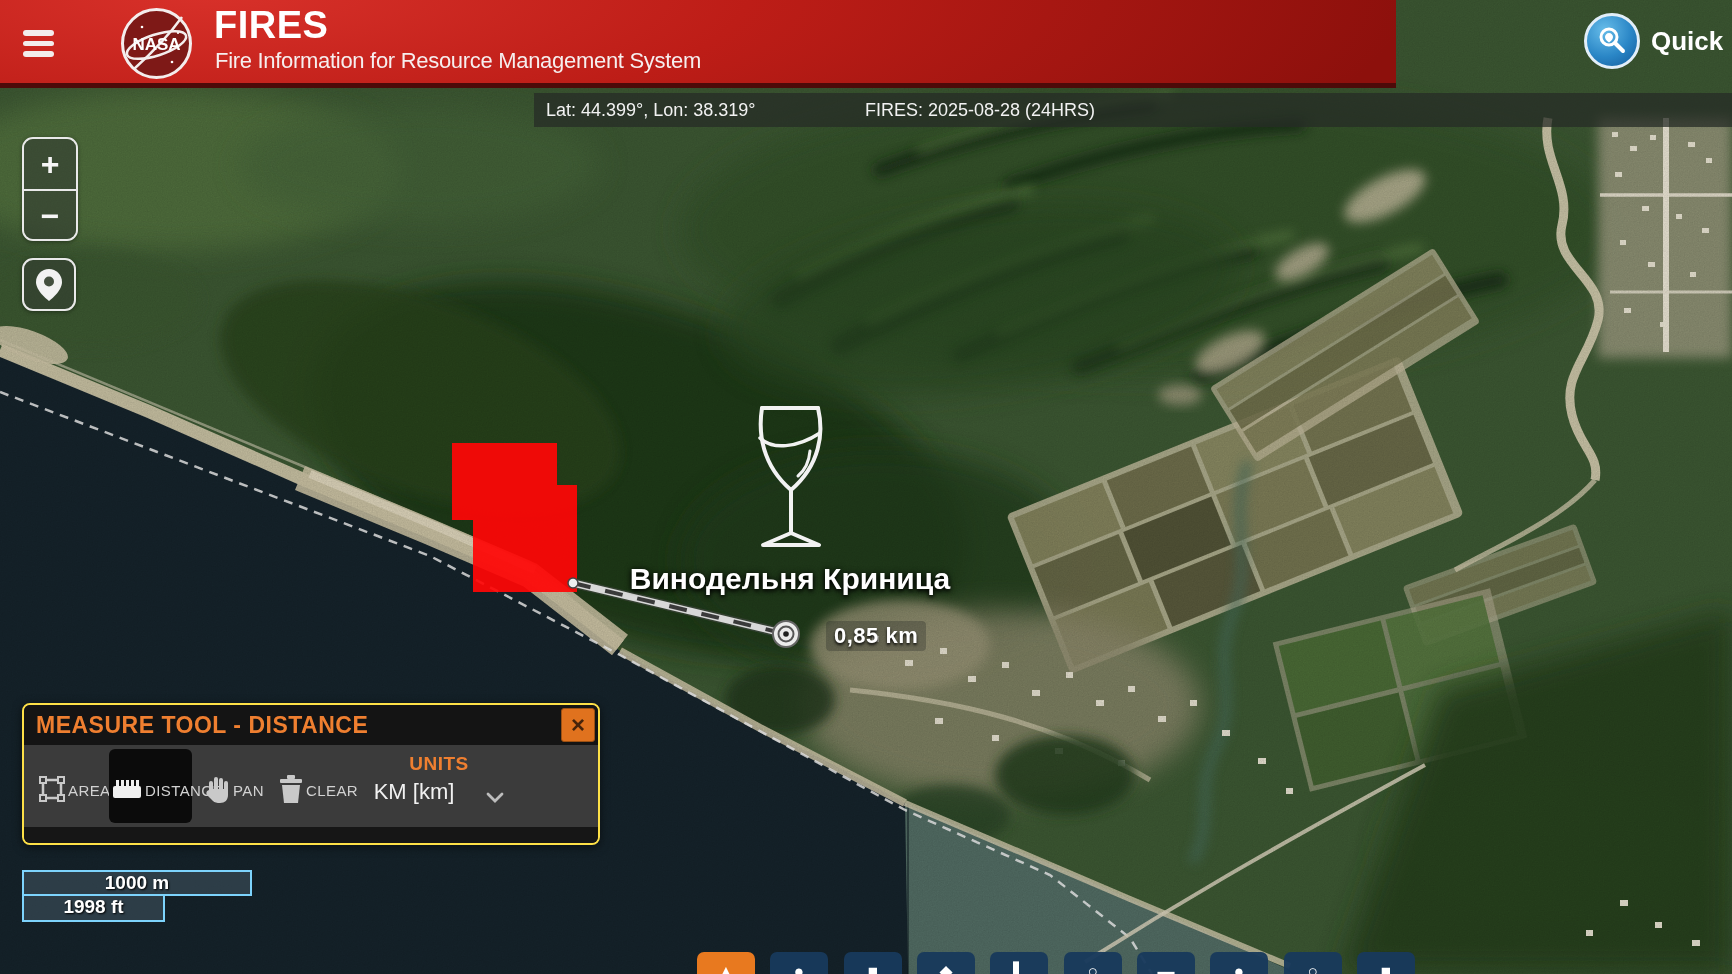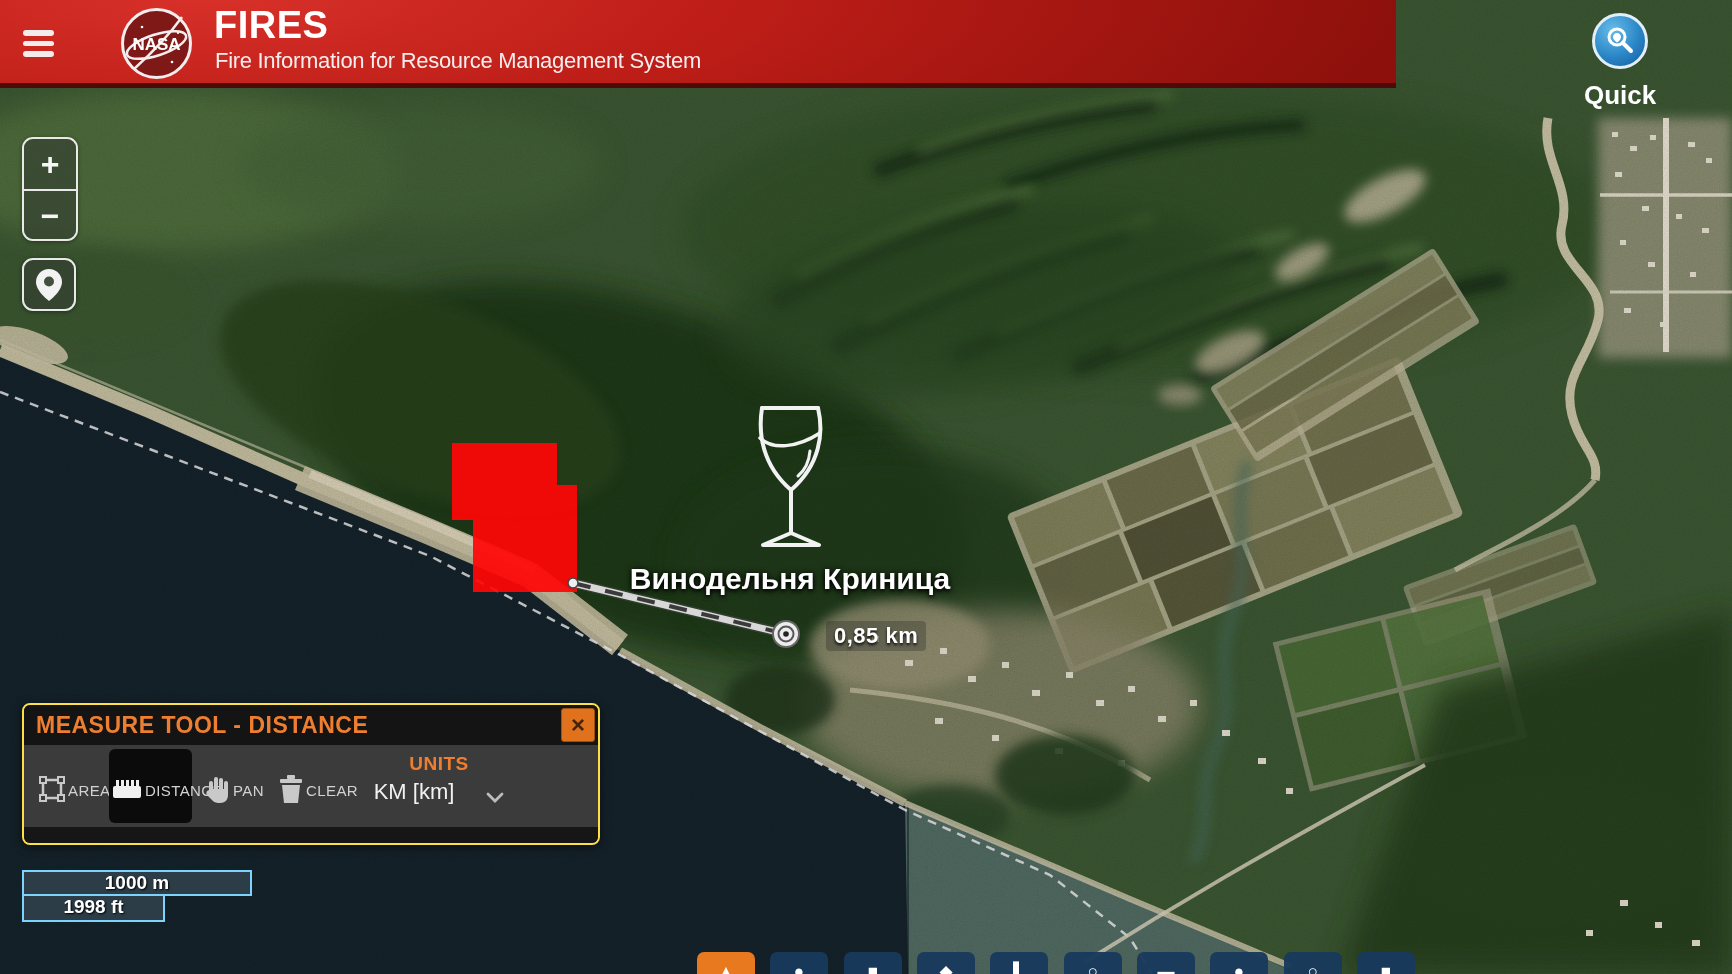--- a/index.html
+++ b/index.html
@@ -15,21 +15,21 @@
   .header{
     position:absolute;left:0;top:0;width:1396px;height:88px;
     background:radial-gradient(ellipse 1200px 300px at 15% -10%, #d8312a 0%, #bd1d17 45%, #8d100c 100%);
     border-bottom:5px solid #4d0a09;z-index:30;
   }
   .hamburger{position:absolute;left:23px;top:30px;width:31px;height:27px;cursor:pointer;}
   .hamburger span{display:block;height:5.5px;margin-bottom:5px;background:#f3ecec;border-radius:3px;}
   .nasa-logo{position:absolute;left:120px;top:7px;width:73px;height:73px;}
   .brand-title{position:absolute;left:214px;top:4px;font-size:38px;font-weight:bold;color:#fff;letter-spacing:.5px;}
   .brand-sub{position:absolute;left:215px;top:48px;font-size:22px;color:#f6eeee;letter-spacing:-.3px;}
-  .quick{position:absolute;left:1584px;top:13px;display:flex;align-items:center;gap:11px;cursor:pointer;flex-direction:column;}
+  .quick{position:absolute;left:1584px;top:13px;display:flex;align-items:center;gap:11px;cursor:pointer;}
   .quick-icon{
     width:56px;height:56px;border-radius:50%;
     background:radial-gradient(circle at 35% 28%, #66bce9 0%, #2a86c6 55%, #135a9b 100%);
     border:3px solid #e2eef9;display:flex;align-items:center;justify-content:center;
   }
   .quick-label{font-size:26px;font-weight:bold;color:#fff;}
   
   .status-bar{
     position:absolute;left:534px;top:93px;width:1198px;height:34px;
     background:rgba(38,43,38,.74);z-index:25;color:#f2f2f2;font-size:18px;
@@ -307,20 +307,24 @@
       <path d="M8,33 C20,45 45,43 68,28" stroke-width="3.5"></path>
       <path d="M58,46 C57,57 52,66 46,71" stroke-width="3"></path>
       <path d="M39,85 V128"></path>
       <path d="M11,140 L39,128 L67,140 Z"></path>
     </g>
   </svg>
 
   <div class="poi-label">Винодельня Криница</div>
   <div class="dist-label">0,85 km</div>
 
+  <div class="status-bar">
+    <span class="status-coords">Lat: 44.399°, Lon: 38.319°</span>
+    <span class="status-fires">FIRES: 2025-08-28 (24HRS)</span>
+  </div>
 
   <div class="header">
     <div class="hamburger">
       <span></span>
         <span></span>
         <span></span>
     </div>
     <svg class="nasa-logo" viewBox="0 0 73 73">
       <circle cx="36.5" cy="36.5" r="34" fill="#7e1917" stroke="#f4eded" stroke-width="3"></circle>
       <ellipse cx="36.5" cy="38" rx="31" ry="10.5" fill="none" stroke="#f4eded" stroke-width="2.5" transform="rotate(-18 36.5 38)"></ellipse>

